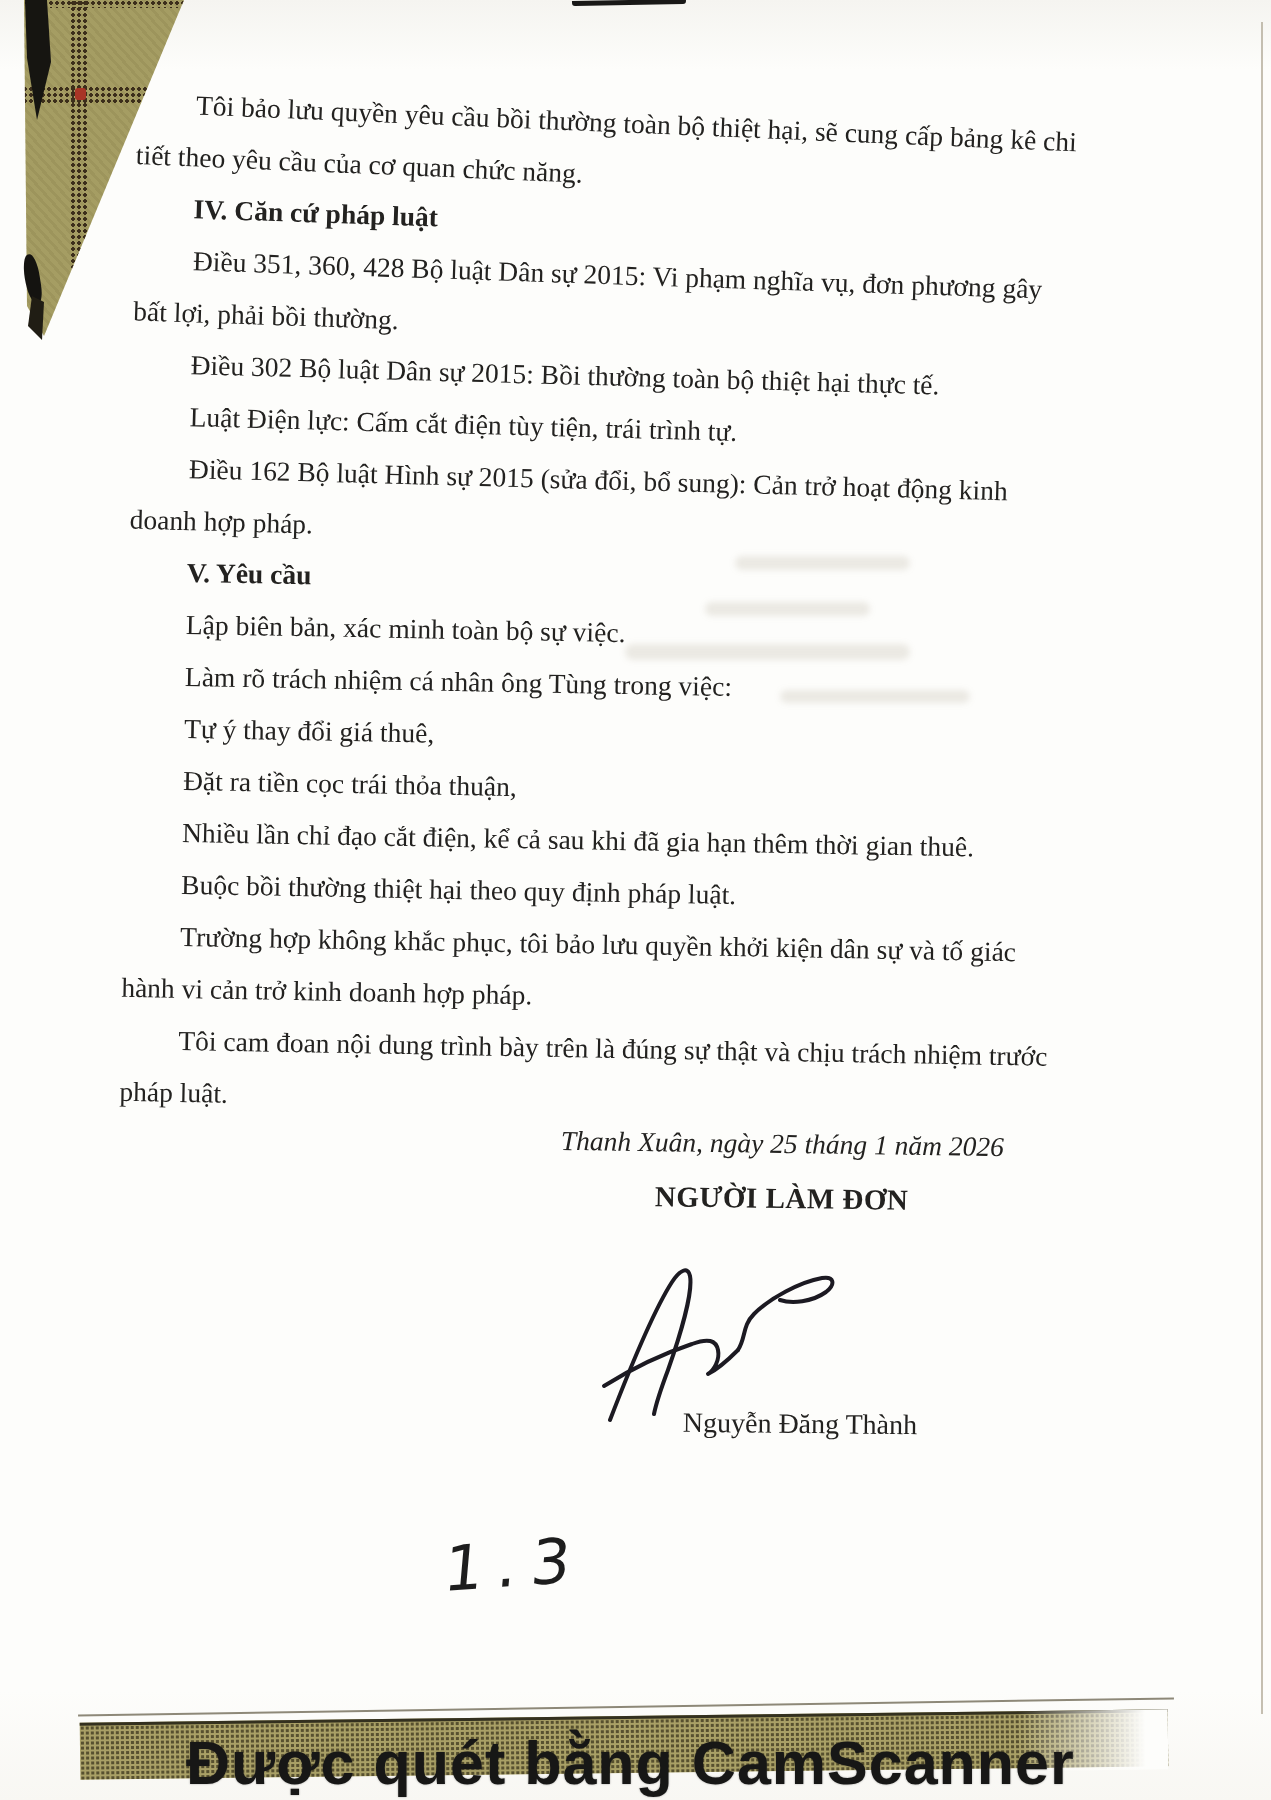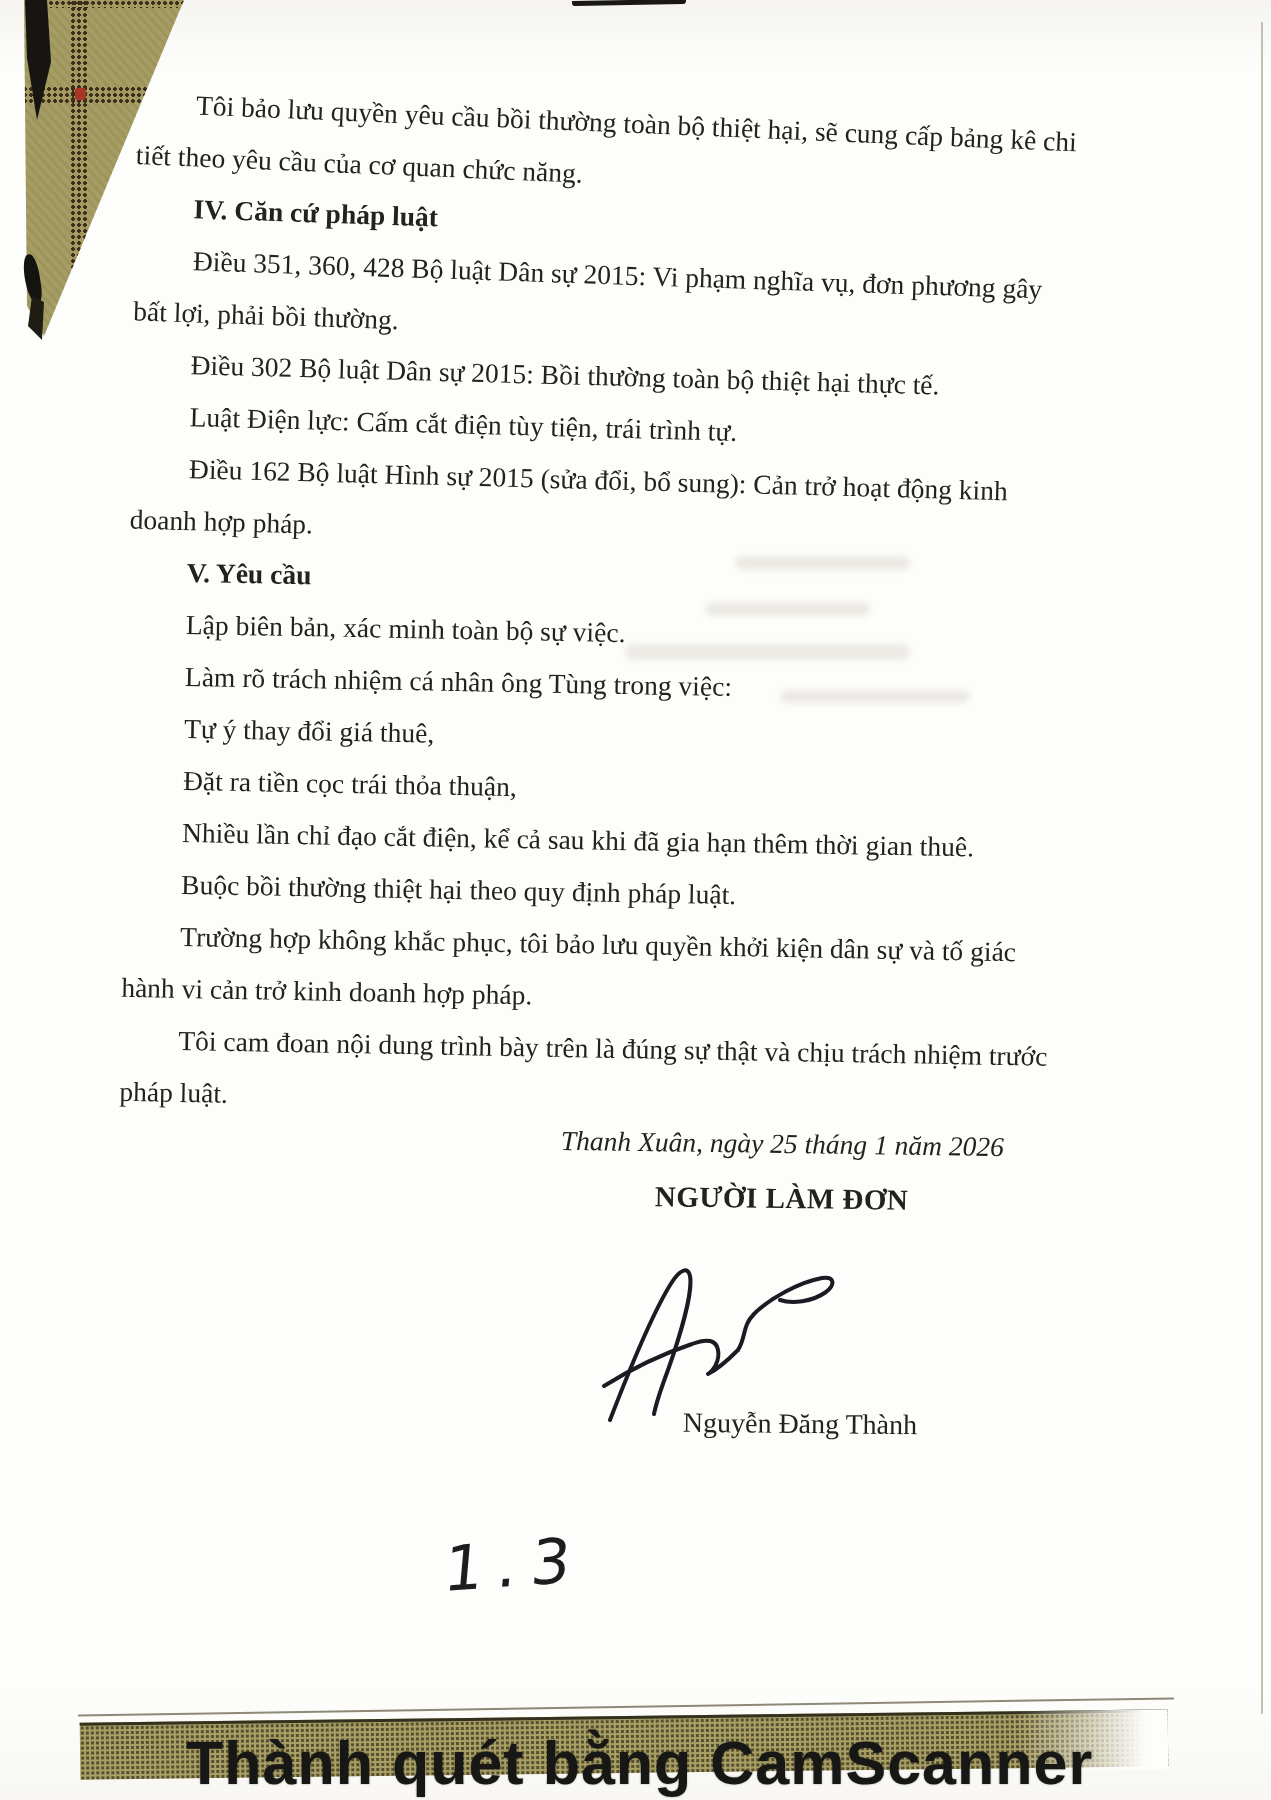--- a/index.html
+++ b/index.html
@@ -130,15 +130,15 @@
   <div class="name-wrap">
     <span class="signer-name">Nguyễn Đăng Thành</span>
   </div>
 
   <div class="page-number">1.3</div>
 
   <div class="paper-edge"></div>
   <div class="fabric-band">
     <div class="band-fade"></div>
   </div>
-  <div class="watermark">Thành quét bằng CamScanner</div>
+  <div class="watermark">Được quét bằng CamScanner</div>
 
 </div>
 
 </body></html>

